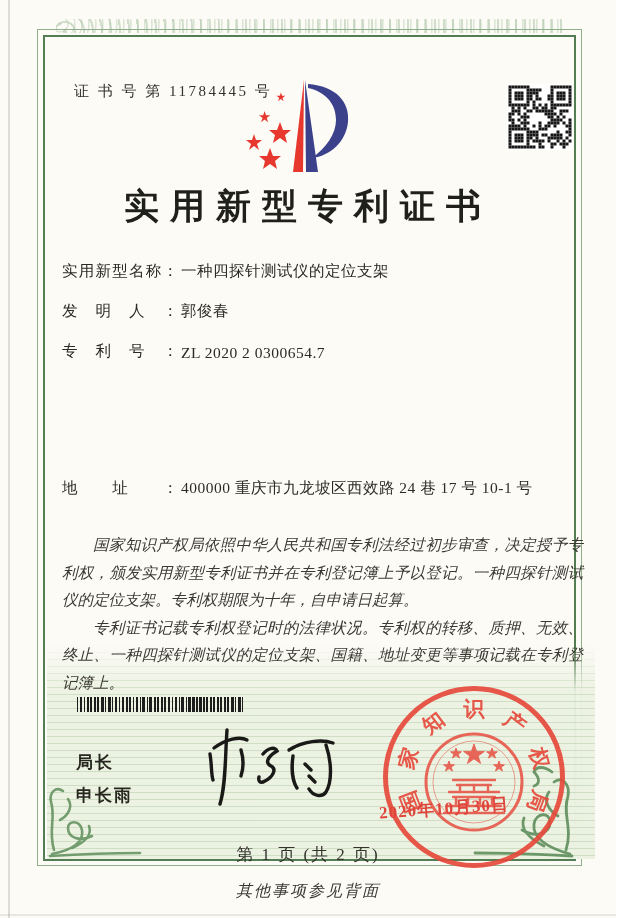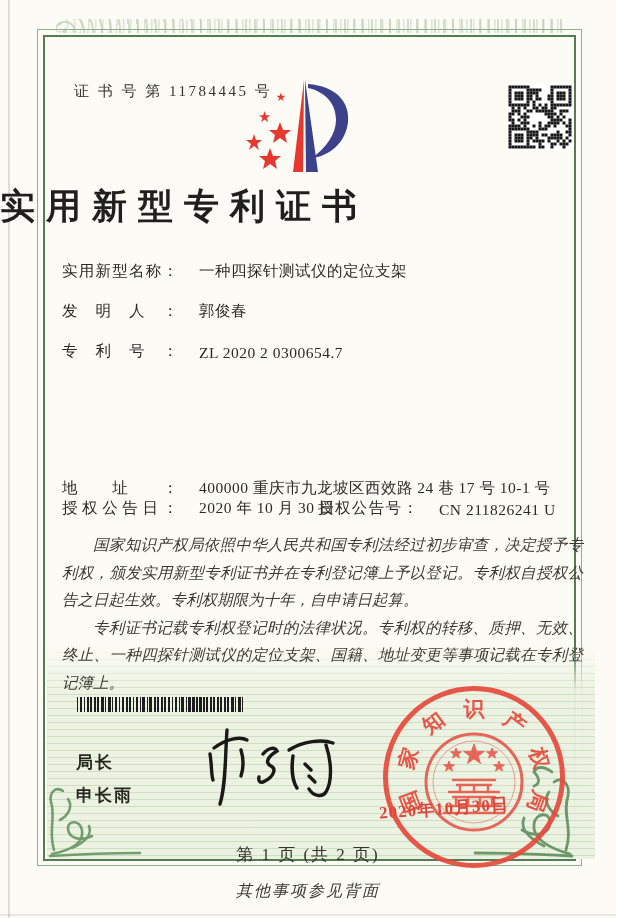--- a/index.html
+++ b/index.html
@@ -25,27 +25,27 @@
     -webkit-mask-image:linear-gradient(180deg,transparent 0,#000 55px);
             mask-image:linear-gradient(180deg,transparent 0,#000 55px);}
   .corner-flourish{position:absolute;z-index:2;}
   .corner-flourish.left{left:42px;top:758px;}
   .corner-flourish.right{right:38px;top:750px;transform:scaleX(-1);}
 
   
   .cert-no{position:absolute;left:74px;top:82px;font-size:15px;letter-spacing:2.5px;color:#33332d;z-index:3;}
   .logo{position:absolute;left:238px;top:76px;z-index:3;}
   .qr{position:absolute;left:507px;top:84px;width:66px;height:66px;z-index:3;}
-  .doc-title{position:absolute;left:0;right:0;top:183px;text-align:left;font-size:35px;font-weight:bold;
+  .doc-title{position:absolute;left:0;right:0;top:183px;text-align:center;font-size:35px;font-weight:bold;
     letter-spacing:11px;color:#1f1f1c;z-index:3;}
 
   
   .frow{position:absolute;left:62px;font-size:15.5px;white-space:nowrap;z-index:3;color:#2b2b26;}
   .flabel{display:inline-block;width:116px;text-align:justify;text-align-last:justify;vertical-align:bottom;}
-  .fvalue{margin-left:21px;letter-spacing:.5px;}
+  .fvalue{margin-left:3px;letter-spacing:.5px;}
   .fgroup2{position:absolute;left:256px;top:0;}
 
   
   .legal{position:absolute;left:62px;top:531px;width:521px;z-index:3;font-size:15.5px;line-height:27.5px;
     color:#3a3a32;text-align:justify;font-style:italic;}
   .legal p{margin:0;text-indent:2em;}
 
   
   .barcode{position:absolute;left:77px;top:697px;width:167px;height:15px;z-index:3;
     background:
@@ -371,29 +371,23 @@
   </div>
   <div class="frow" style="top:301px">
     <span class="flabel">发明人：</span><span class="fvalue">郭俊春</span>
   </div>
   <div class="frow" style="top:341px">
     <span class="flabel">专利号：</span><span class="fvalue">ZL 2020 2 0300654.7</span>
   </div>
   <div class="frow" style="top:478px">
     <span class="flabel">地址：</span><span class="fvalue">400000  重庆市九龙坡区西效路 24 巷 17 号 10-1 号</span>
   </div>
-  <div class="frow" style="top:498px">
-    <span class="flabel">授权公告日：</span><span class="fvalue">2020 年 10 月 30 日</span>
-    <span class="fgroup2">
-      <span class="flabel" style="width:100px">授权公告号：</span><span class="fvalue">CN 211826241 U</span>
-    </span>
-  </div>
 
   <div class="legal">
-    <p>国家知识产权局依照中华人民共和国专利法经过初步审查，决定授予专利权，颁发实用新型专利证书并在专利登记簿上予以登记。专利权自授权公告之日起生效。专利权期限为十年，自申请日起算。</p>
+    <p>国家知识产权局依照中华人民共和国专利法经过初步审查，决定授予专利权，颁发实用新型专利证书并在专利登记簿上予以登记。一种四探针测试仪的定位支架。专利权期限为十年，自申请日起算。</p>
     <p>专利证书记载专利权登记时的法律状况。专利权的转移、质押、无效、终止、一种四探针测试仪的定位支架、国籍、地址变更等事项记载在专利登记簿上。</p>
   </div>
 
   <div class="barcode"></div>
 
   <div class="signer">
     <div>局长</div>
     <div>申长雨</div>
   </div>
 

